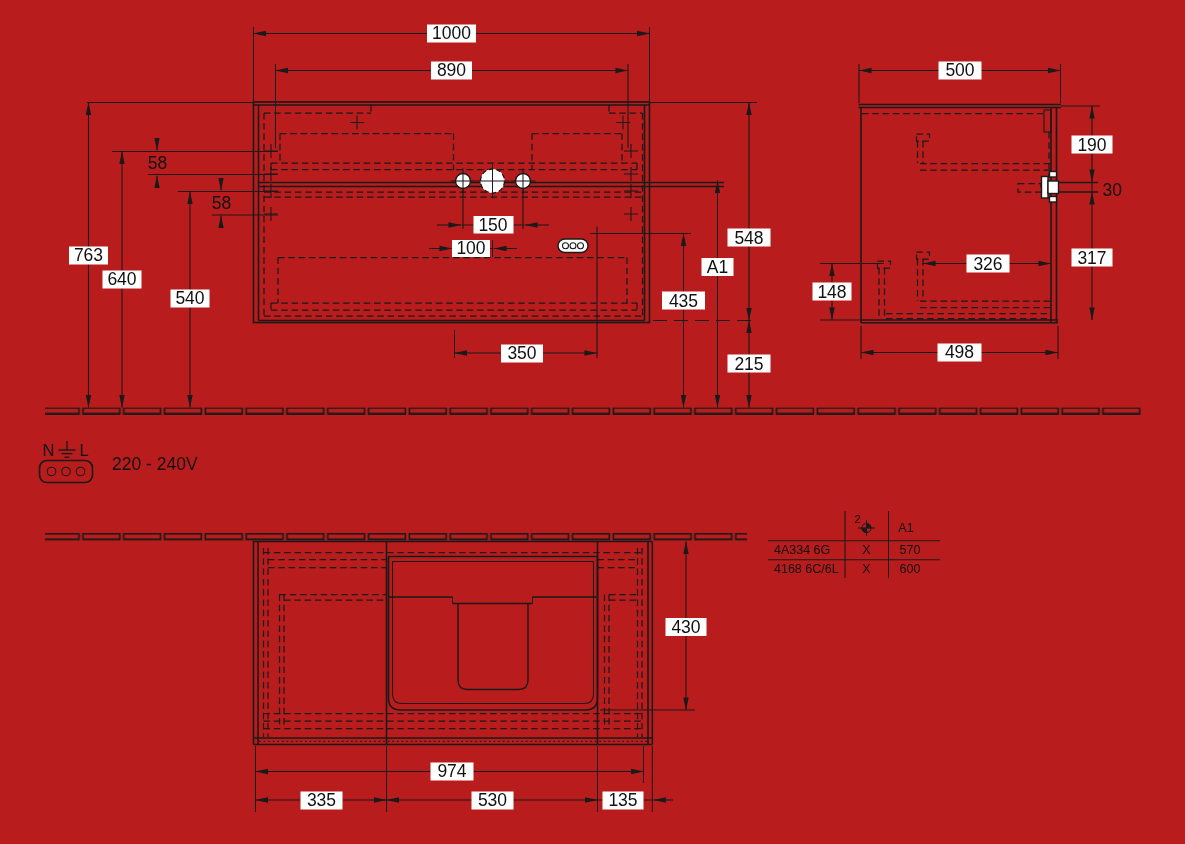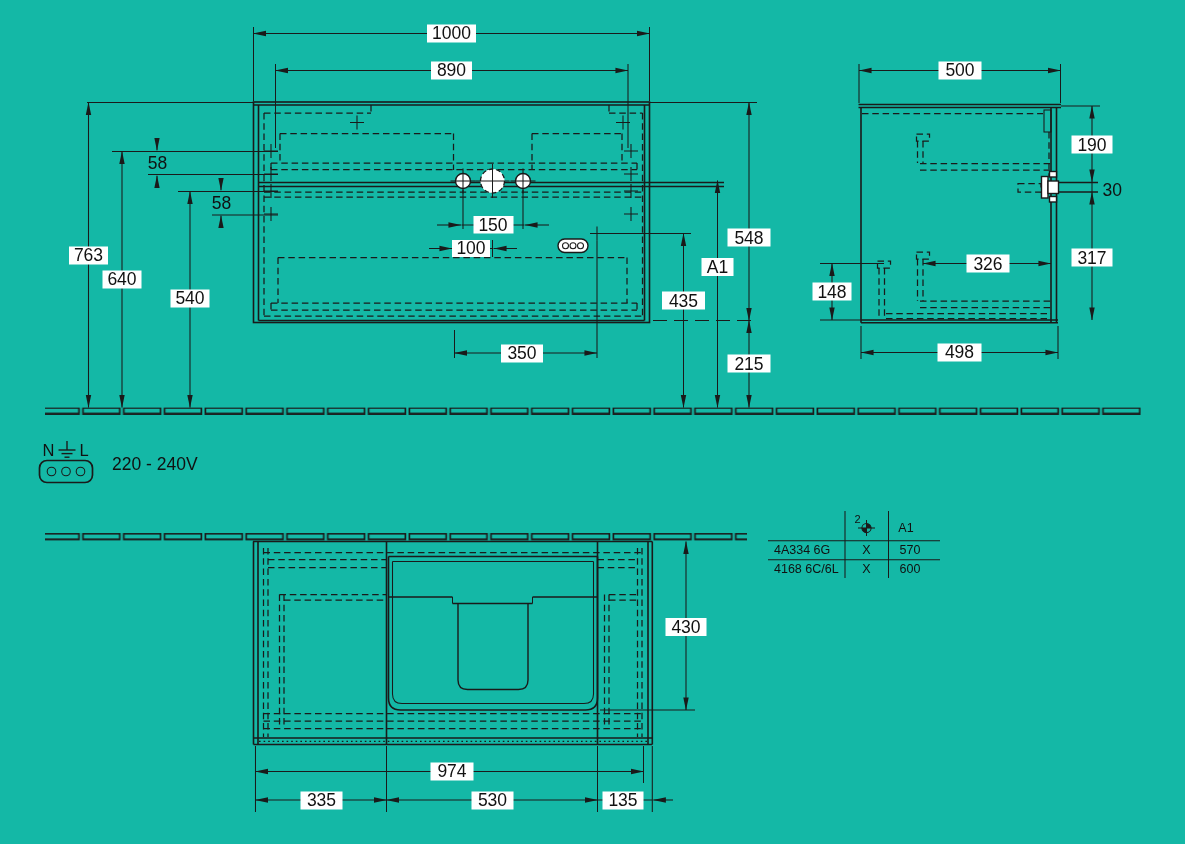--- a/index.html
+++ b/index.html
@@ -1,16 +1,16 @@
 <!DOCTYPE html>
 <html><head>
 <meta charset="utf-8">
 <style>
   html,body{margin:0;padding:0;background:#fff;}
-  .canvas{position:relative;width:1185px;height:844px;background:#14b8a6;overflow:hidden;}
+  .canvas{position:relative;width:1185px;height:844px;background:#b91c1c;overflow:hidden;}
   svg{display:block;}
   .s  {stroke:#1a1a1a;fill:none;stroke-width:1.6;}
   .s14{stroke:#1a1a1a;fill:none;stroke-width:1.4;}
   .t  {stroke:#1a1a1a;fill:none;stroke-width:1.05;}
   .d  {stroke:#1a1a1a;fill:none;stroke-width:1.25;stroke-dasharray:6.5 3.8;}
   .dc {stroke:#1a1a1a;fill:#fff;stroke-width:1.3;stroke-dasharray:4.5 3;}
   .dd {stroke:#1a1a1a;fill:none;stroke-width:1.3;stroke-dasharray:1.6 3;}
   .dl {stroke:#1a1a1a;fill:none;stroke-width:1.2;stroke-dasharray:14 7;}
   .dim{stroke:#1a1a1a;fill:none;stroke-width:1.05;}
   .wc {stroke:#1a1a1a;fill:#fff;stroke-width:1.4;}

